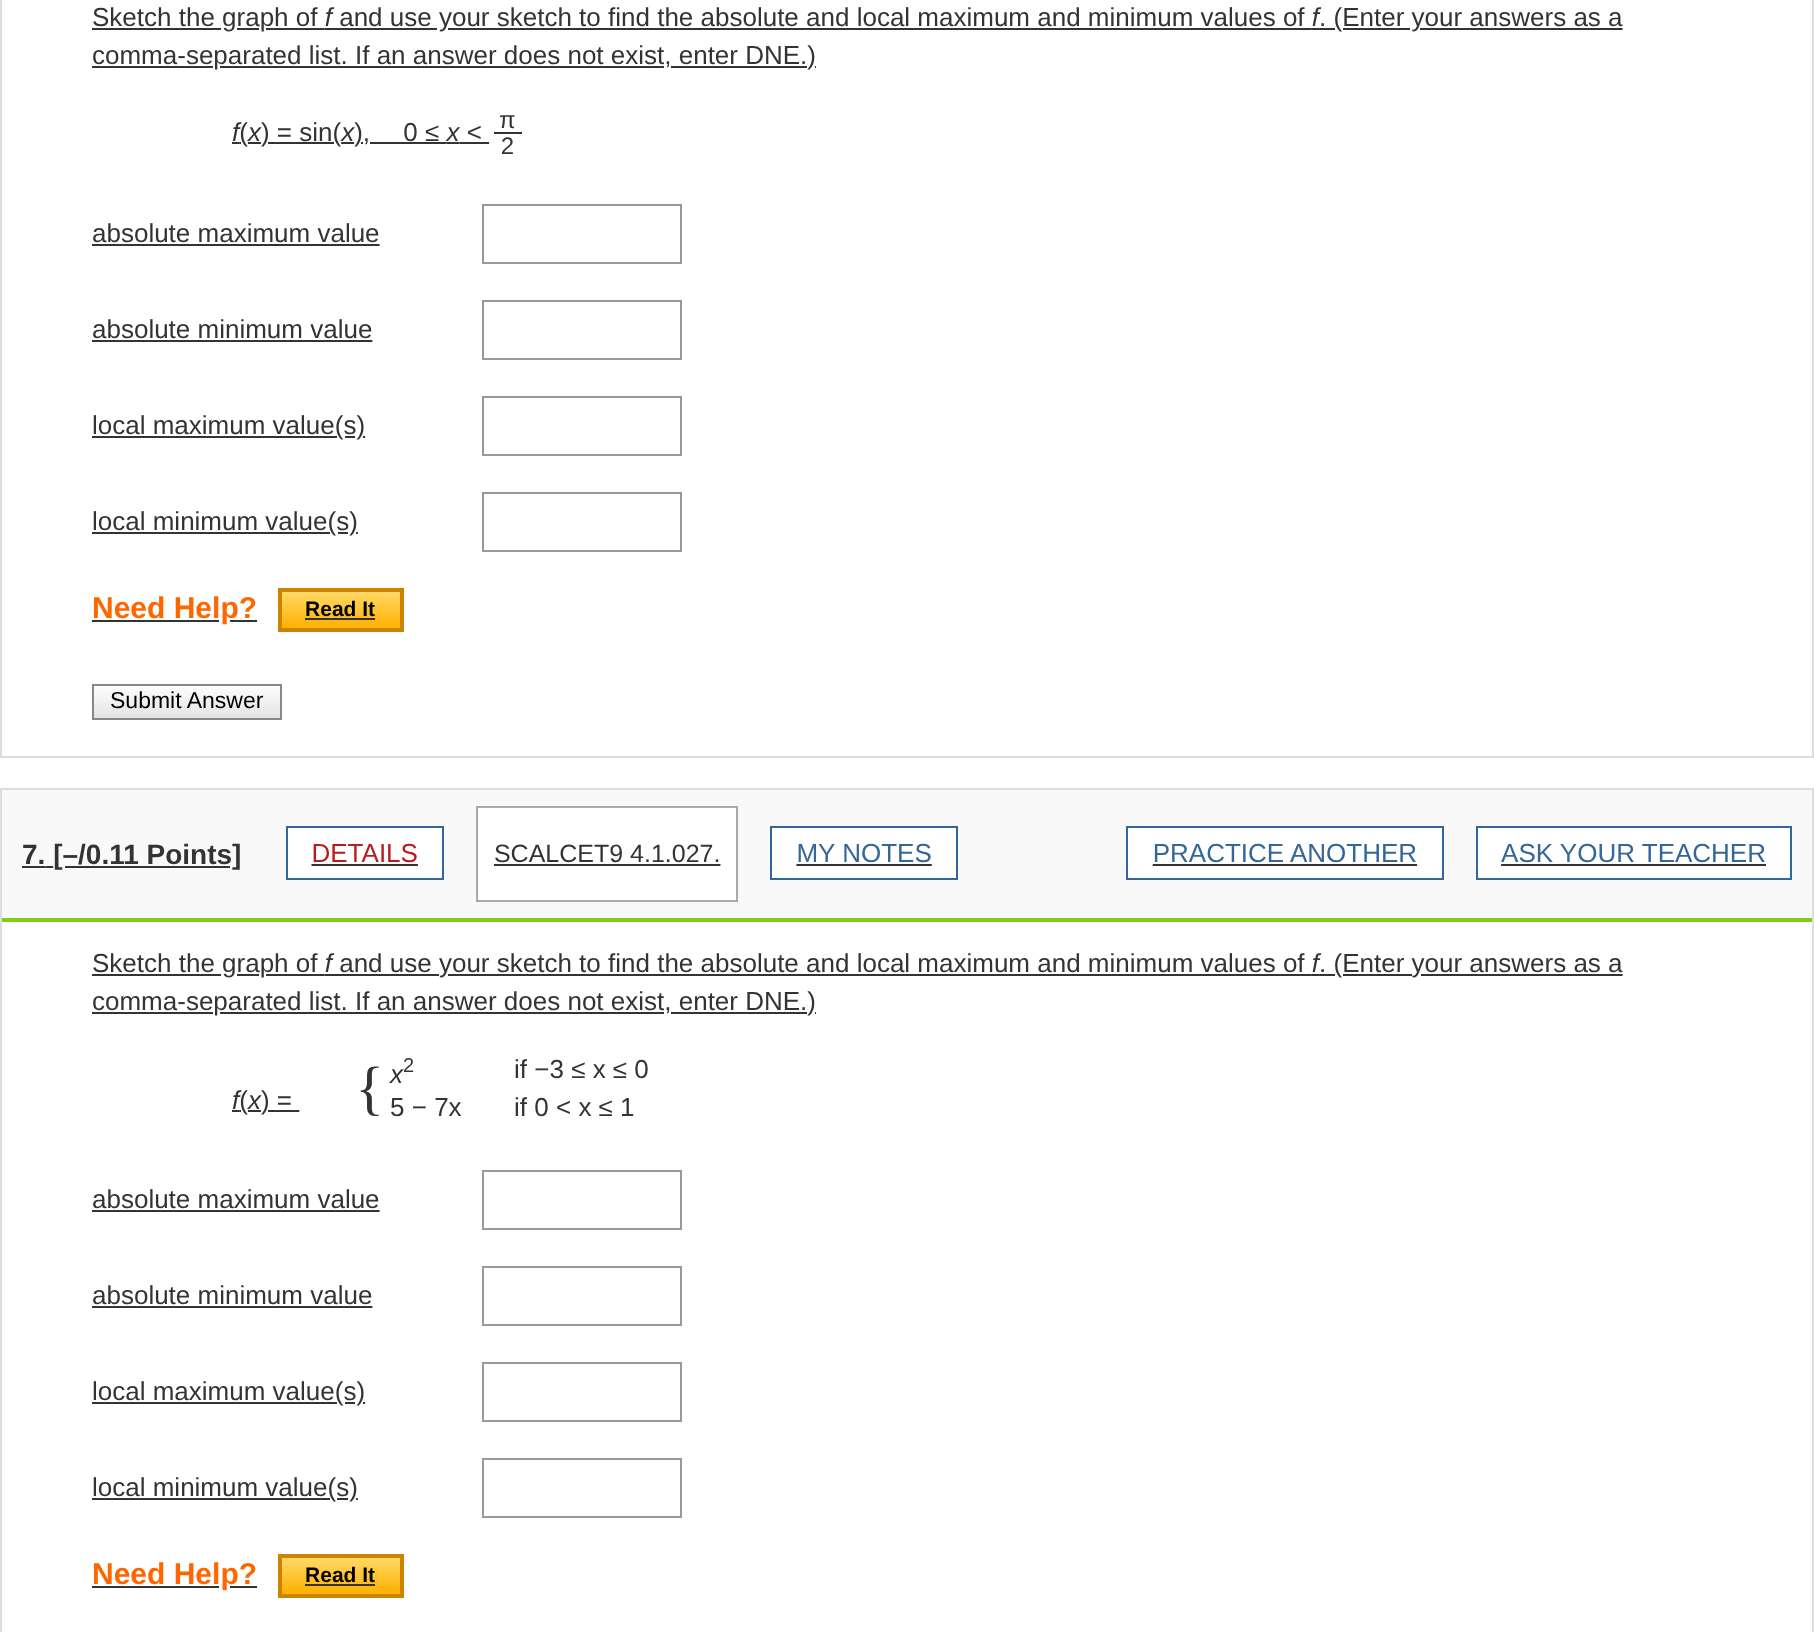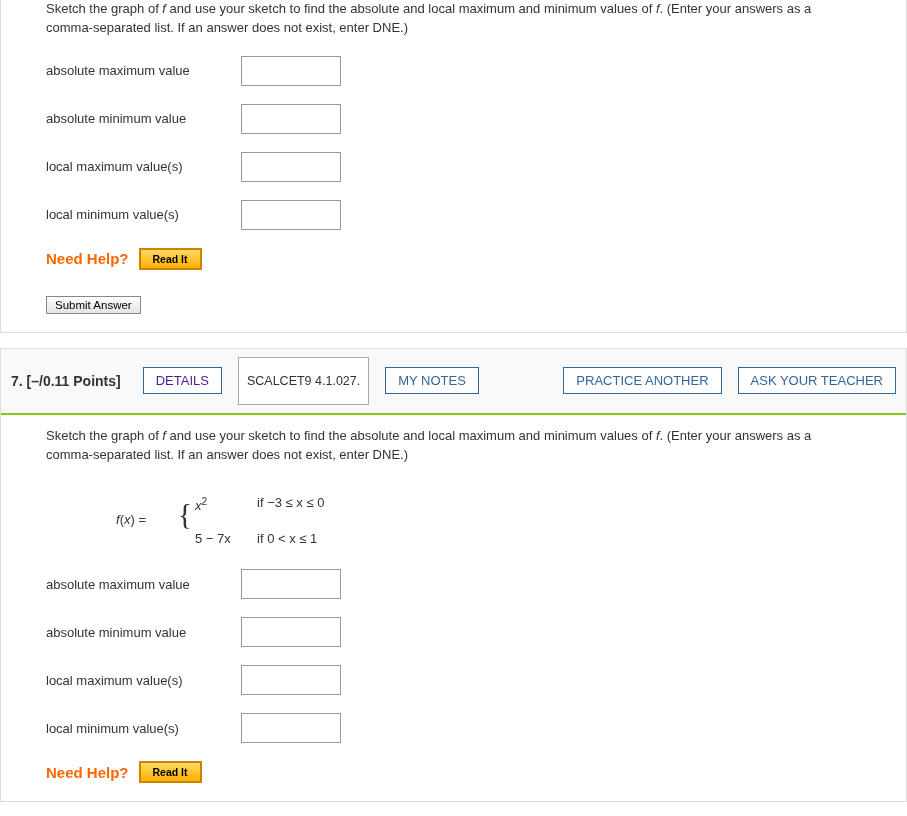--- a/index.html
+++ b/index.html
@@ -7,20 +7,21 @@
     font-size: 13px;
     color: #333;
     margin: 0;
     padding: 0;
     background: #fff;
   }
   .question-block {
     border: 1px solid #ddd;
     margin: 0 0 15px 0;
     background: #fff;
+    text-decoration: underline;
   }
   .q-header {
     display: flex;
     align-items: center;
     padding: 8px 10px;
     border-bottom: 2px solid #84cc16;
     background: #f9f9f9;
     gap: 16px;
   }
   .q-number {
@@ -29,21 +30,21 @@
     margin-right: 6px;
   }
   .btn {
     border: 1px solid #336699;
     background: #fff;
     color: #336699;
     padding: 5px 12px;
     font-size: 13px;
     cursor: pointer;
   }
-  .btn-details { border-color:#336699; color:#4c1d95; }
+  .btn-details { border-color:#336699; color:#b91c1c; }
   .ref-label {
     border: 1px solid #aaa;
     padding: 16px 8px;
     font-size: 12.5px;
     color: #333;
     background: #fff;
   }
   .btn-blue {
     border: 1px solid #336699;
     color: #336699;
@@ -123,37 +124,40 @@
     align-items:center;
     margin-left: 28px;
   }
   .brace {
     font-size: 30px;
     line-height: 0.9;
     margin-right: 3px;
     font-family: "Times New Roman", serif;
   }
   .pw-rows { display:flex; flex-direction:column; font-size:13px; line-height:1.3;}
-  .pw-row { display:flex;margin-top:15px; }
+  .pw-row { display:flex; }
   .pw-expr { width: 62px; }
   .pw-cond { }
   sup { font-size: 10px; }
   .top-body {
     padding: 0 45px 8px 45px;
   }
 </style>
 </head>
 <body>
 
 <div class="question-block" style="border-top:none;">
   <div class="top-body">
     <div class="prompt">
       <span>Sketch the graph of </span><span class="func-italic">f</span><span> and use your sketch to find the absolute and local maximum and minimum values of </span><span class="func-italic">f</span><span>. (Enter your answers as a comma-separated list. If an answer does not exist, enter DNE.)</span>
     </div>
 
+    <div class="func-def">
+      <span class="func-italic">f</span><span>(</span><span class="func-italic">x</span><span>) = sin(</span><span class="func-italic">x</span><span>),  0 ≤ </span><span class="func-italic">x</span><span> &lt; </span><span class="frac"><span class="num">π</span><span class="den">2</span></span>
+    </div>
 
     <div class="answer-row">
       <div class="answer-label">absolute maximum value</div>
       <input class="answer-input" type="text" style="">
     </div>
     <div class="answer-row">
       <div class="answer-label">absolute minimum value</div>
       <input class="answer-input" type="text" style="">
     </div>
     <div class="answer-row">

